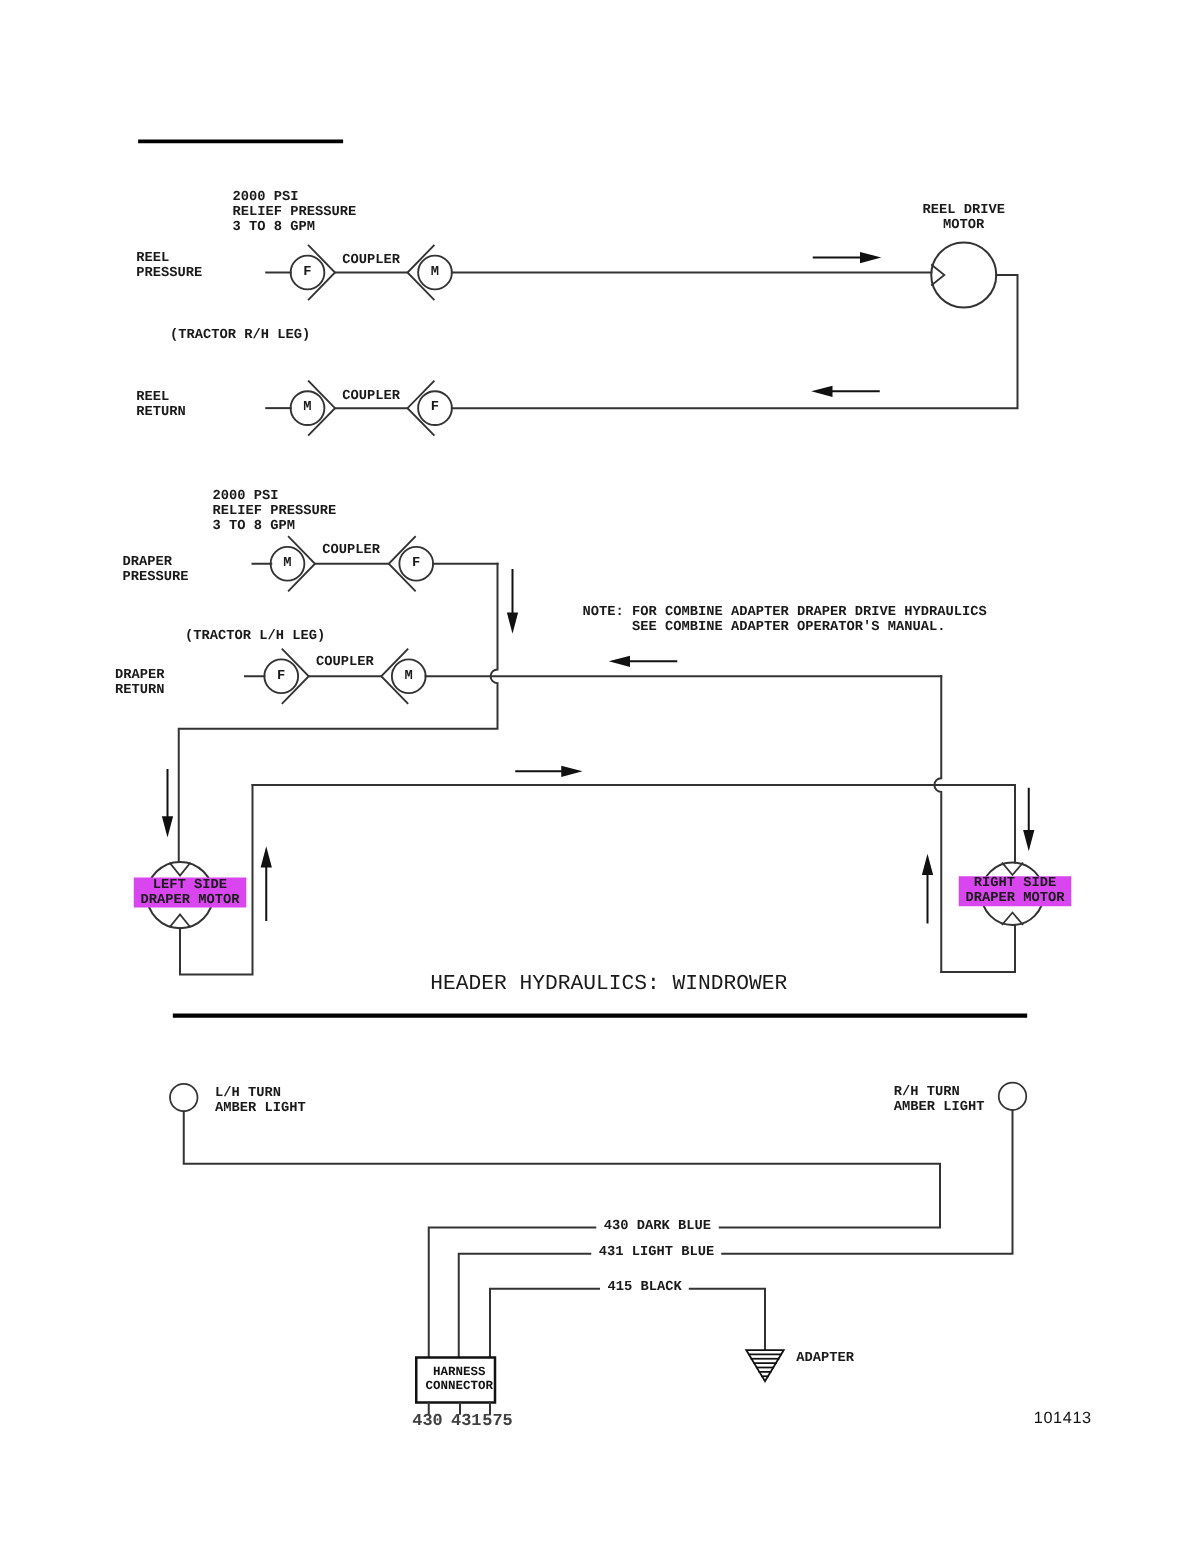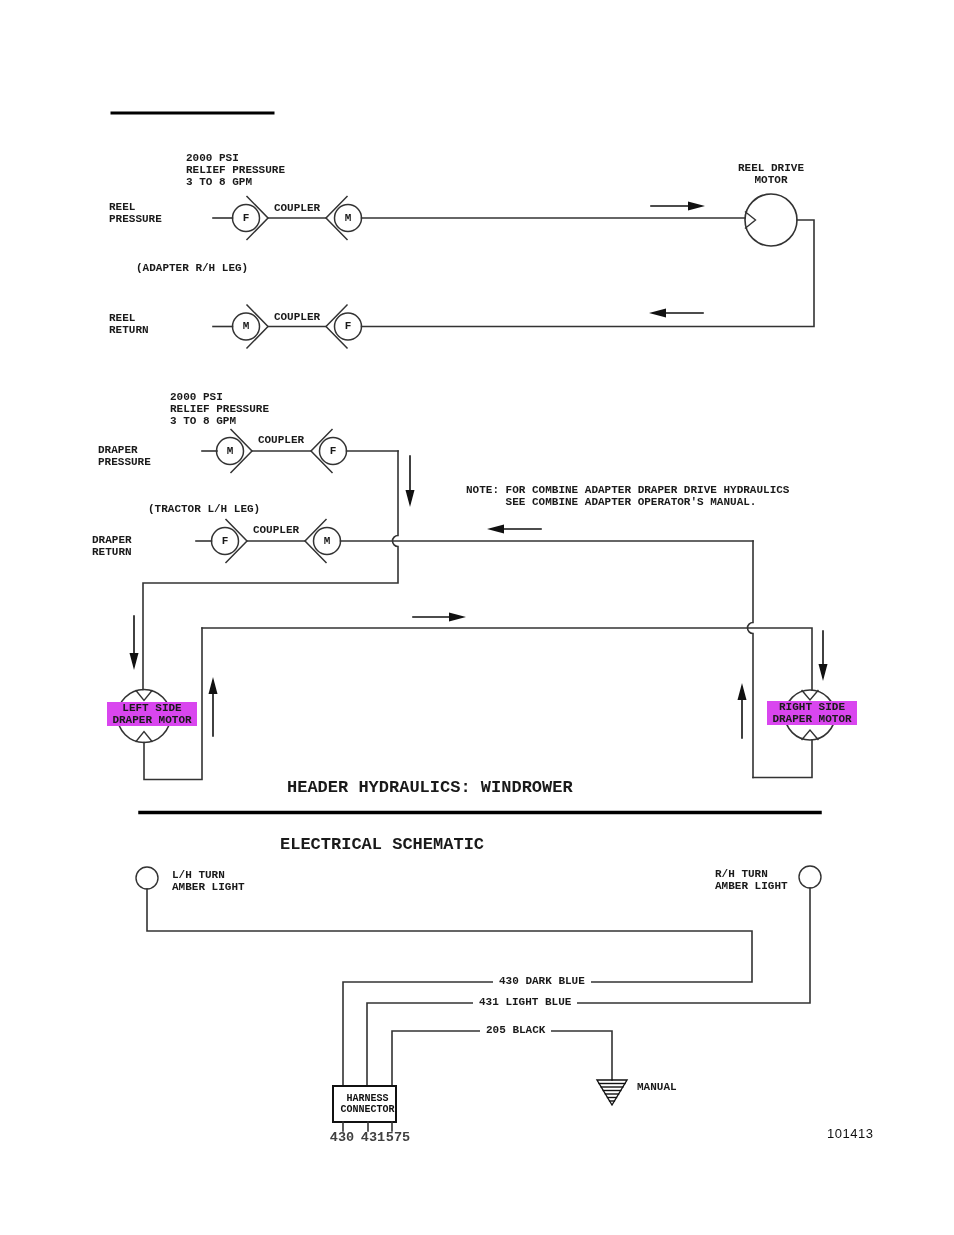--- a/index.html
+++ b/index.html
@@ -4,21 +4,21 @@
 <style>
   html,body{margin:0;padding:0;background:#ffffff;}
   .page{position:relative;width:954px;height:1235px;background:#fff;overflow:hidden;
         font-family:"Liberation Mono","DejaVu Sans Mono",monospace;color:#1a1a1a;}
   svg.wires{position:absolute;left:0;top:0;}
   .lbl{position:absolute;font-size:11px;font-weight:bold;line-height:12px;white-space:pre;
        letter-spacing:0;color:#1a1a1a;}
   .rt{text-align:left;}
   .ct{text-align:center;}
   .mask{background:#d946ef;}
-  .title{font-size:17px;line-height:18px;font-weight:bold;white-space:pre;}
+  .title{font-size:17px;line-height:18px;font-weight:normal;text-align:center;white-space:pre;}
   .cletter{position:absolute;width:16px;text-align:center;font-size:11px;font-weight:bold;
            line-height:12px;color:#1a1a1a;}
   .wlabel{position:absolute;background:#fff;padding:0 6px;font-size:11px;font-weight:bold;
           line-height:13px;white-space:pre;color:#1a1a1a;}
   .pin{position:absolute;width:30px;text-align:center;font-size:13.5px;font-weight:bold;
        line-height:14px;color:#404040;}
   .connbox{position:absolute;left:333px;top:1086px;width:69px;height:36px;display:flex;
            align-items:center;justify-content:center;text-align:center;font-size:10px;
            line-height:11px;font-weight:bold;white-space:pre;color:#111;}
   .docnum{position:absolute;left:827px;top:1126px;font-family:"Liberation Sans","DejaVu Sans",sans-serif;
@@ -132,21 +132,21 @@
   <div class="lbl" style="left:186px;top:152px;">2000 PSI
 RELIEF PRESSURE
 3 TO 8 GPM</div>
   <div class="lbl rt" style="left:109px;top:201px;width:100px;">REEL
 PRESSURE</div>
   <div class="lbl ct" style="left:252px;top:202px;width:90px;">COUPLER</div>
   <div class="cletter" style="left:238px;top:212px;">F</div>
   <div class="cletter" style="left:340px;top:212px;">M</div>
   <div class="lbl ct" style="left:721px;top:162px;width:100px;">REEL DRIVE
 MOTOR</div>
-  <div class="lbl" style="left:136px;top:262px;">(ADAPTER R/H LEG)</div>
+  <div class="lbl" style="left:136px;top:262px;">(TRACTOR R/H LEG)</div>
   <div class="lbl rt" style="left:109px;top:312px;width:100px;">REEL
 RETURN</div>
   <div class="lbl ct" style="left:252px;top:311px;width:90px;">COUPLER</div>
   <div class="cletter" style="left:238px;top:320px;">M</div>
   <div class="cletter" style="left:340px;top:320px;">F</div>
 
   <div class="lbl" style="left:170px;top:391px;">2000 PSI
 RELIEF PRESSURE
 3 TO 8 GPM</div>
   <div class="lbl rt" style="left:98px;top:444px;width:100px;">DRAPER
@@ -161,30 +161,29 @@
 RETURN</div>
   <div class="lbl ct" style="left:231px;top:524px;width:90px;">COUPLER</div>
   <div class="cletter" style="left:217px;top:535px;">F</div>
   <div class="cletter" style="left:319px;top:535px;">M</div>
   <div class="lbl ct mask" style="left:107px;top:702px;width:90px;">LEFT SIDE
 DRAPER MOTOR</div>
   <div class="lbl ct mask" style="left:767px;top:701px;width:90px;">RIGHT SIDE
 DRAPER MOTOR</div>
 
   <div class="title" style="position:absolute;left:287px;top:779px;width:400px;">HEADER HYDRAULICS: WINDROWER</div>
-  <div class="title" style="position:absolute;left:280px;top:836px;width:400px;">ELECTRICAL SCHEMATIC</div>
 
   <div class="lbl" style="left:172px;top:869px;">L/H TURN
 AMBER LIGHT</div>
   <div class="lbl" style="left:715px;top:868px;">R/H TURN
 AMBER LIGHT</div>
-  <div class="wlabel" style="left:477px;top:975px;margin-left:16px;">430 DARK BLUE</div>
+  <div class="wlabel" style="left:477px;top:975px;">430 DARK BLUE</div>
   <div class="wlabel" style="left:473px;top:996px;">431 LIGHT BLUE</div>
-  <div class="wlabel" style="left:480px;top:1024px;">205 BLACK</div>
-  <div class="lbl" style="left:637px;top:1081px;">MANUAL</div>
+  <div class="wlabel" style="left:480px;top:1024px;">415 BLACK</div>
+  <div class="lbl" style="left:637px;top:1081px;">ADAPTER</div>
   <div class="connbox">HARNESS
 CONNECTOR</div>
   <div class="pin" style="left:327px;top:1131px;">430</div>
   <div class="pin" style="left:358px;top:1131px;">431</div>
   <div class="pin" style="left:383px;top:1131px;">575</div>
 
   <div class="docnum">101413</div>
 
 </div>
 

